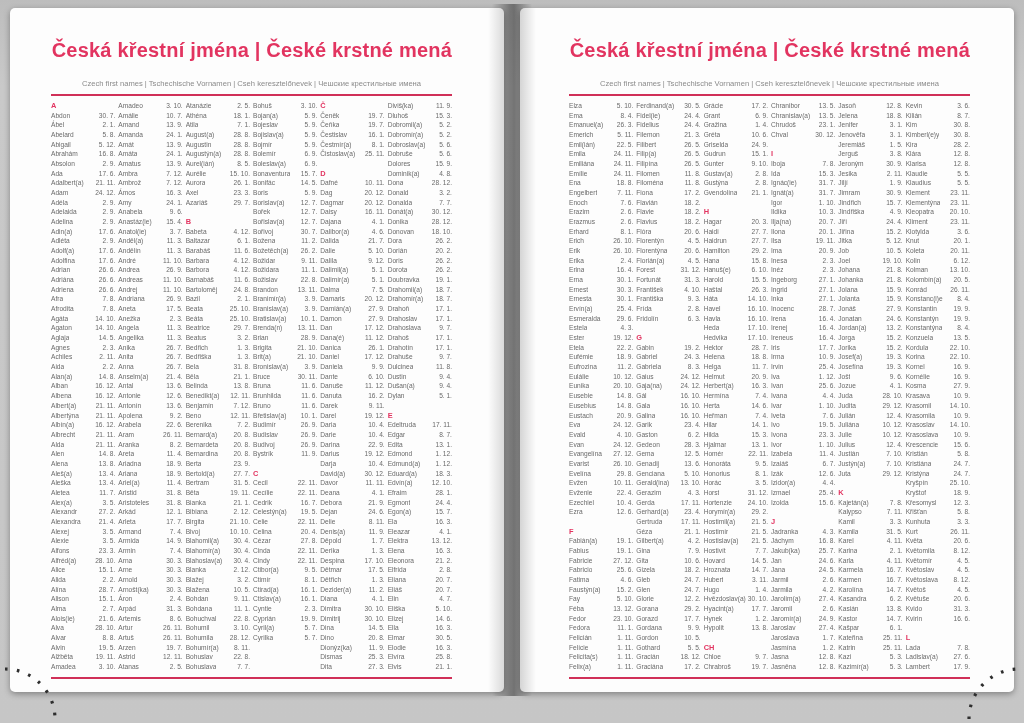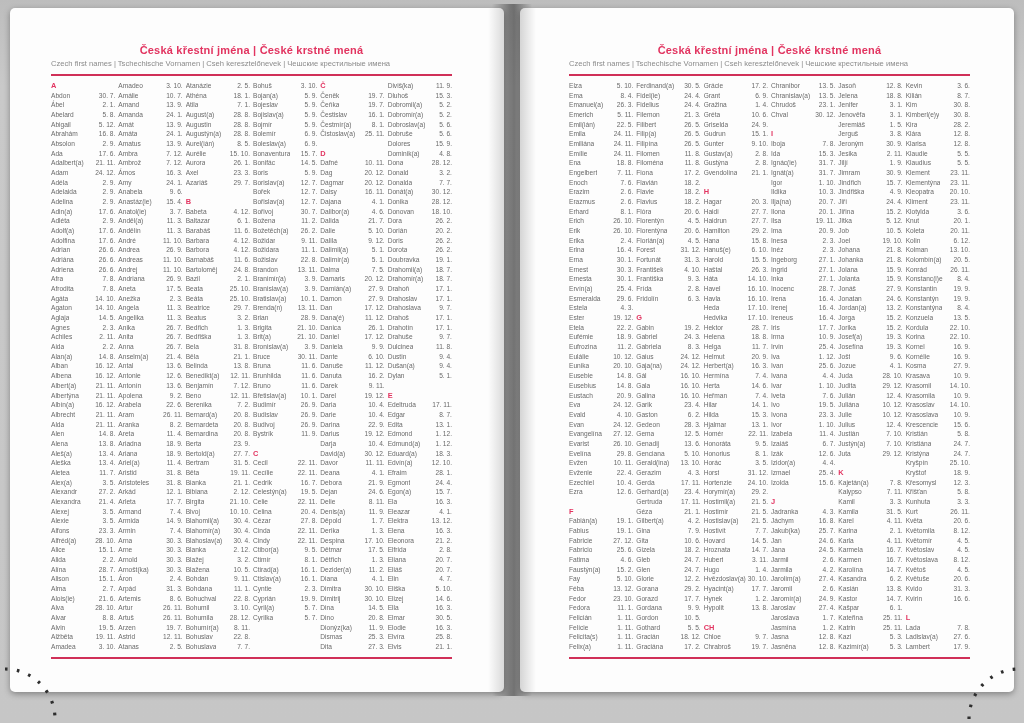--- a/index.html
+++ b/index.html
@@ -10,23 +10,23 @@
   .gutter{position:absolute;left:492px;top:4px;width:40px;height:692px;
        background:linear-gradient(90deg,rgba(0,0,0,0) 0%,rgba(0,0,0,.38) 45%,rgba(0,0,0,.42) 55%,rgba(0,0,0,0) 100%);}
   .page{position:absolute;top:8px;height:684px;width:494px;background:#fdfdfd;
        border-radius:5px;box-shadow:0 2px 6px rgba(0,0,0,.35);box-sizing:border-box;}
   .page.left{left:10px;padding:34px 52px 0 41px;}
   .page.left::after{content:"";position:absolute;top:0;right:0;width:16px;height:100%;
        border-radius:0 5px 5px 0;background:linear-gradient(to left,rgba(0,0,0,.14),rgba(0,0,0,0));}
   .page.right{left:520px;padding:34px 44px 0 49px;}
   .page.right::before{content:"";position:absolute;top:0;left:0;width:16px;height:100%;
        border-radius:5px 0 0 5px;background:linear-gradient(to right,rgba(0,0,0,.16),rgba(0,0,0,0));}
-  .ttl{text-align:center;color:#e23460;font-size:11px;font-weight:bold;
+  .ttl{text-align:right;color:#e23460;font-size:20px;font-weight:bold;
        letter-spacing:.2px;line-height:17px;white-space:nowrap;}
-  .sub{color:#8a8a8a;font-size:7.6px;margin-top:0;white-space:nowrap;}
+  .sub{text-align:center;color:#8a8a8a;font-size:7.6px;margin-top:20px;white-space:nowrap;}
   .rule{height:2px;background:#d03058;margin-top:6px;}
   .rule.bottom{margin-top:5px;}
   .cols{display:flex;gap:3px;margin-top:5px;height:571px;overflow:hidden;}
   .col{flex:1 1 0;min-width:0;}
   .row{height:9.68px;line-height:9.68px;display:flex;justify-content:space-between;
        font-size:6.6px;color:#6a6a6a;white-space:nowrap;}
   .row .nm{overflow:hidden;}
   .row .dt{margin-left:2px;}
   .row.letter{color:#e23460;font-weight:bold;font-size:7.4px;display:block;}
   .corner{position:absolute;z-index:6;pointer-events:none;}

